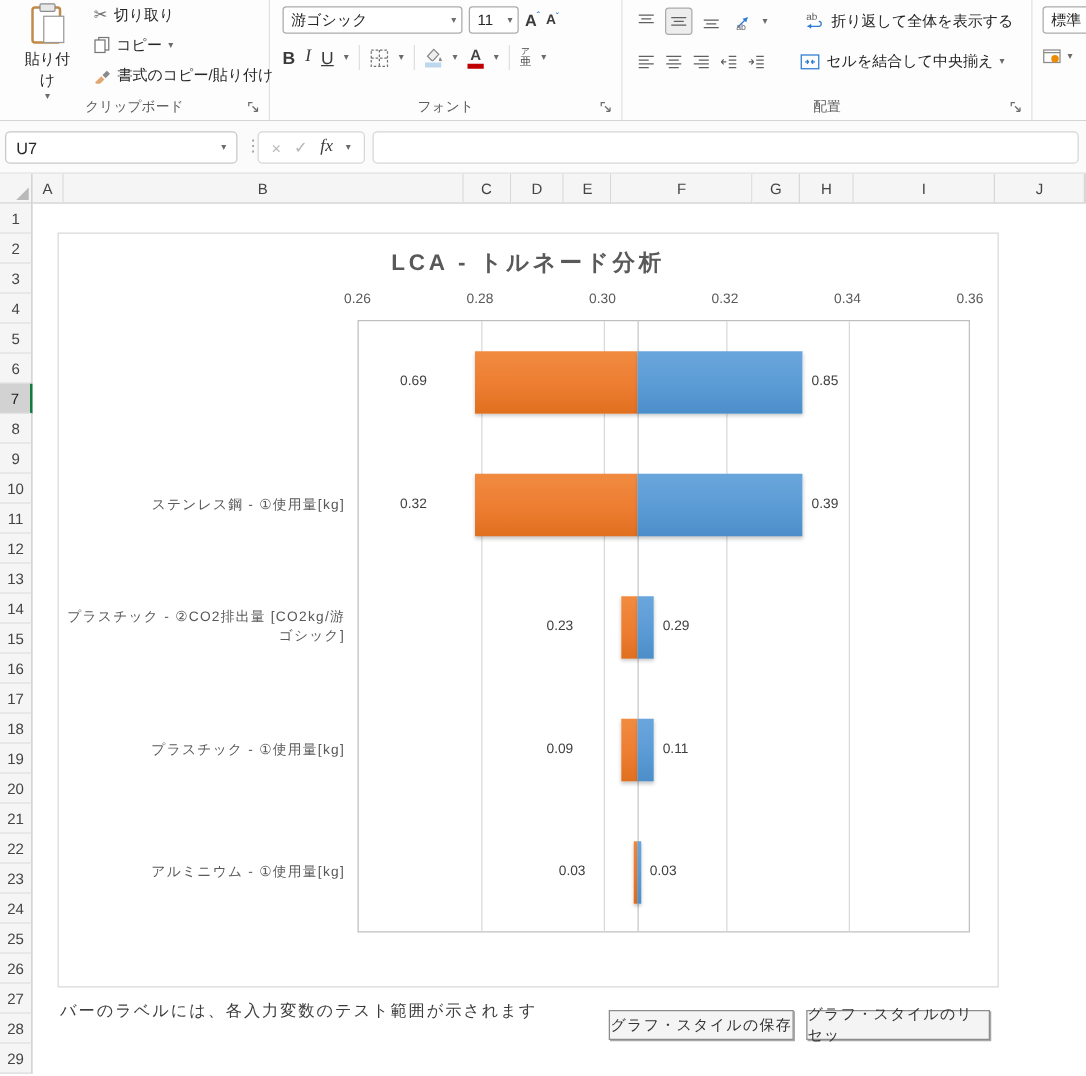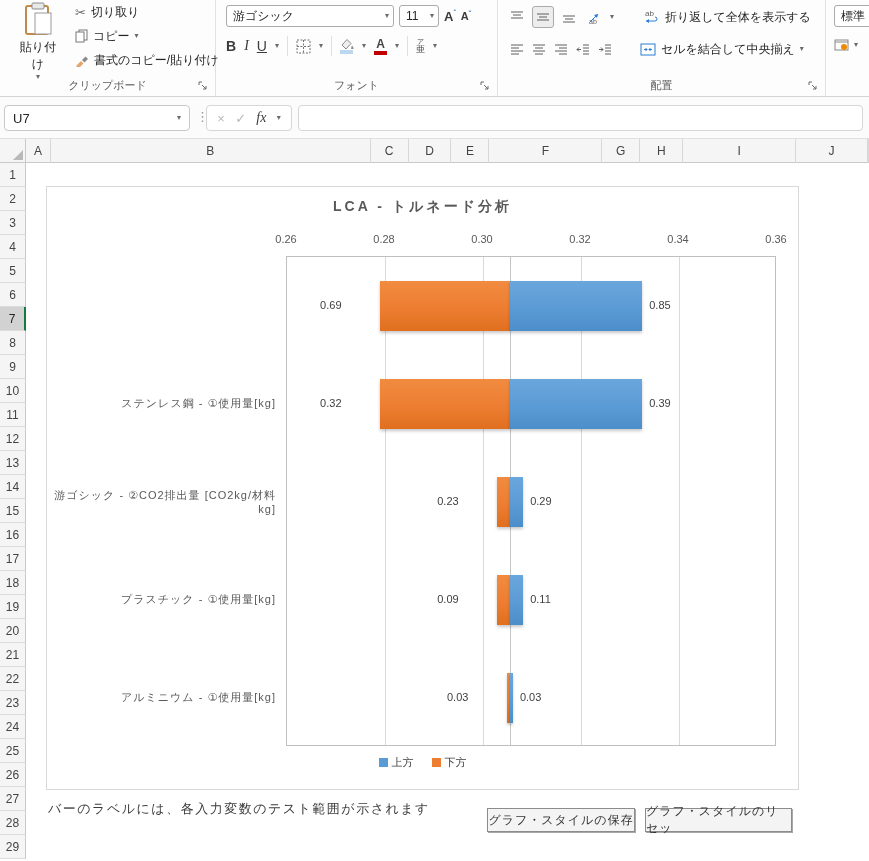--- a/index.html
+++ b/index.html
@@ -84,21 +84,21 @@
   .rhcell { width:26px; height:24px; background:#f5f5f5; border-right:1px solid #c9c9c9;
             border-bottom:1px solid #dcdcdc; display:flex; align-items:center;
             justify-content:center; font-size:12px; color:#444; }
   .rhcell.sel { background:#d2d2d2; border-right:2px solid #107c41; color:#222; }
   .canvas { position:absolute; left:26px; top:0; right:0; bottom:0; }
 
   
   .chart { position:absolute; left:20px; top:23px; width:753px; height:604px;
            background:#fff; border:1px solid #d9d9d9; }
   .ctitle { position:absolute; top:11px; left:0; right:0; text-align:center;
-            font-size:14px; font-weight:bold; color:#595959; letter-spacing:3px; }
+            font-size:18px; font-weight:bold; color:#595959; letter-spacing:3px; }
   .ticks { position:absolute; left:239px; top:46px; width:490px; height:14px; }
   .tick { position:absolute; transform:translateX(-50%); font-size:11px; color:#595959; }
   .plot { position:absolute; left:239px; top:69px; width:490px; height:490px;
           border:1px solid #bfbfbf; }
   .gridline { position:absolute; top:0; bottom:0; width:1px; background:#d9d9d9; }
   .baseline { position:absolute; top:0; bottom:0; width:1px; background:#c6c6c6; }
   .cats { position:absolute; left:6px; top:69px; width:223px; height:490px; }
   .cat { position:absolute; left:0; width:100%; height:98px; display:flex;
          align-items:center; justify-content:flex-end; text-align:right;
          font-size:11px; color:#595959; letter-spacing:1px; }
@@ -170,21 +170,21 @@
       <svg width="12" height="12" viewBox="0 0 12 12" fill="none" stroke="#6b6b6b">
         <path d="M2 5V2h3"></path>
           <path d="M5 5l4 4"></path>
           <path d="M9 9V6M9 9H6"></path>
       </svg>
     </div>
   </div>
 
   <div class="rgroup g-font">
     <div class="frow1">
-      <div class="combo" style="width:168px;font-family:Liberation Serif, serif;">
+      <div class="combo" style="width:144px;font-family:Liberation Serif, serif;">
         <span>游ゴシック</span>
         <span class="chev">▾</span>
       </div>
       <div class="combo" style="width:40px;">
         <span>11</span>
         <span class="chev">▾</span>
       </div>
       <span class="bigA">A<span class="supchev" style="color:#2b7cd3;">ˆ</span></span>
       <span class="bigA" style="font-size:11px;">A<span class="supchev" style="color:#2b7cd3;">ˇ</span></span>
     </div>
@@ -409,21 +409,21 @@
       <div class="ticks" id="ticks">
           <div class="tick" style="left: 0px;">0.26</div>
           <div class="tick" style="left: 98px;">0.28</div>
           <div class="tick" style="left: 196px;">0.30</div>
           <div class="tick" style="left: 294px;">0.32</div>
           <div class="tick" style="left: 392px;">0.34</div>
           <div class="tick" style="left: 490px;">0.36</div>
         </div>
       <div class="cats" id="cats">
           <div class="cat" style="top: 98px; height: 98px;">ステンレス鋼 - ①使用量[kg]</div>
-          <div class="cat" style="top: 196px; height: 98px;">游ゴシック - ②CO2排出量 [CO2kg/材料kg]</div>
+          <div class="cat" style="top: 196px; height: 98px;">プラスチック - ②CO2排出量 [CO2kg/游ゴシック]</div>
           <div class="cat" style="top: 392px; height: 98px;">アルミニウム - ①使用量[kg]</div>
           <div class="cat" style="top: 294px; height: 98px;">プラスチック - ①使用量[kg]</div>
         </div>
       <div class="plot" id="plot">
           <div class="gridline" style="left: 98px;"></div>
           <div class="gridline" style="left: 196px;"></div>
           <div class="gridline" style="left: 294px;"></div>
           <div class="gridline" style="left: 392px;"></div>
           <div class="baseline" style="left: 222.95px;"></div>
           <div class="bar" style="left: 93.1px; width: 129.85px; top: 24px; background: linear-gradient(rgb(241, 139, 64), rgb(237, 125, 49) 55%, rgb(224, 111, 31));"></div>
@@ -440,29 +440,19 @@
           <div class="vlabel r" style="left: 243.18px; top: 238px;">0.29</div>
           <div class="bar" style="left: 210.21px; width: 12.74px; top: 318px; background: linear-gradient(rgb(241, 139, 64), rgb(237, 125, 49) 55%, rgb(224, 111, 31));"></div>
           <div class="bar" style="left: 222.95px; width: 13.23px; top: 318px; background: linear-gradient(rgb(105, 166, 220), rgb(91, 155, 213) 55%, rgb(76, 142, 201));"></div>
           <div class="vlabel l" style="left: 150.21px; top: 336px;">0.09</div>
           <div class="vlabel r" style="left: 243.18px; top: 336px;">0.11</div>
           <div class="bar" style="left: 220.01px; width: 2.94px; top: 416px; background: linear-gradient(rgb(241, 139, 64), rgb(237, 125, 49) 55%, rgb(224, 111, 31));"></div>
           <div class="bar" style="left: 222.95px; width: 2.94px; top: 416px; background: linear-gradient(rgb(105, 166, 220), rgb(91, 155, 213) 55%, rgb(76, 142, 201));"></div>
           <div class="vlabel l" style="left: 160.01px; top: 434px;">0.03</div>
           <div class="vlabel r" style="left: 232.89px; top: 434px;">0.03</div>
         </div>
-      <div class="legend" id="legend">
-          <span class="litem">
-            <span class="lsq" style="background: rgb(91, 155, 213);"></span>
-            <span>上方</span>
-          </span>
-          <span class="litem">
-            <span class="lsq" style="background: rgb(237, 125, 49);"></span>
-            <span>下方</span>
-          </span>
-        </div>
     </div>
 
     <div class="note">バーのラベルには、各入力変数のテスト範囲が示されます</div>
     <div class="formbtn btn-reset">グラフ・スタイルのリセッ</div>
     <div class="formbtn btn-save">グラフ・スタイルの保存</div>
   </div>
 </div>
 
 </body></html>

